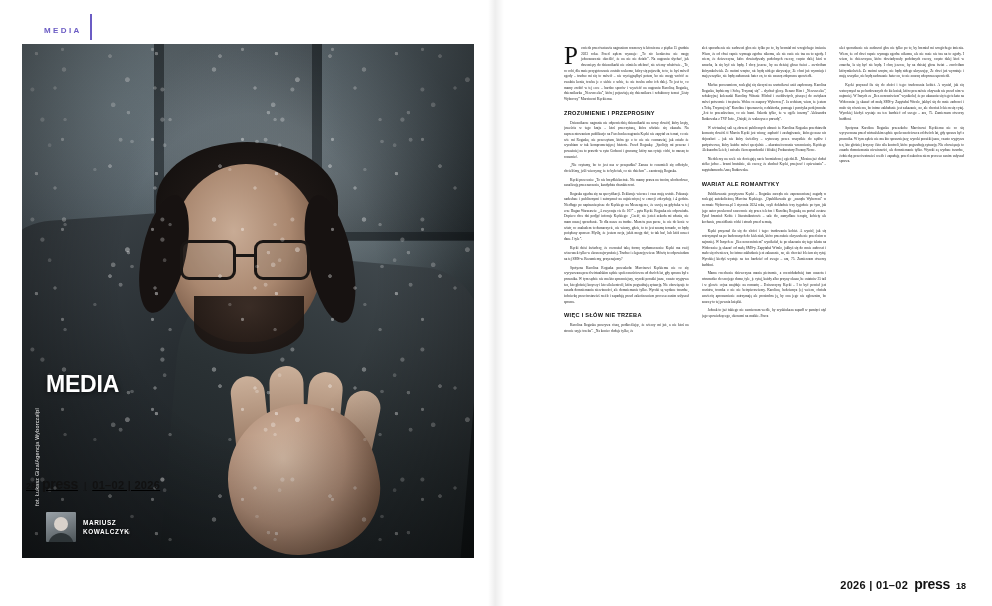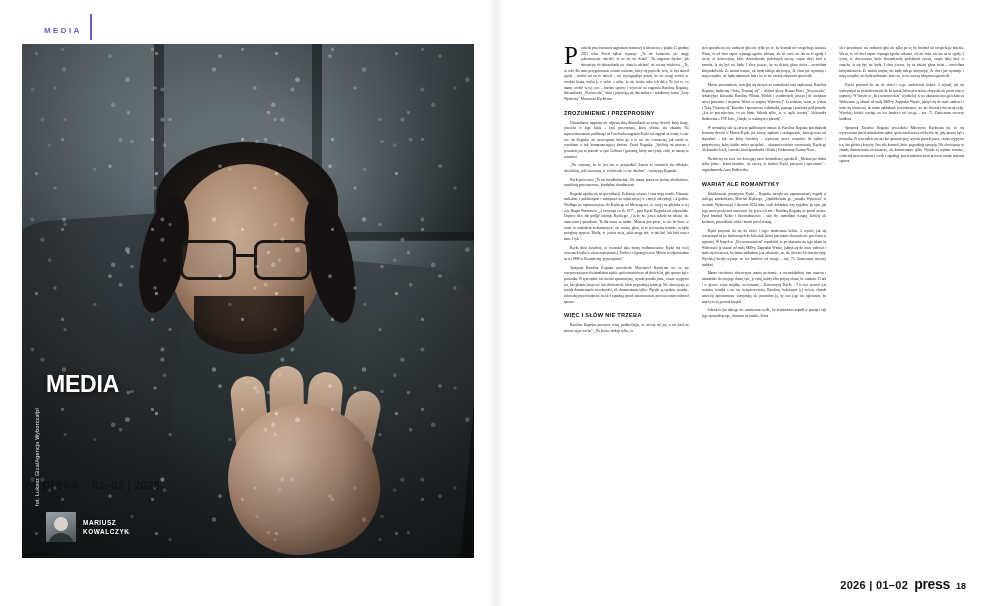--- a/index.html
+++ b/index.html
@@ -265,20 +265,21 @@
   }
 
   
   .foot-left {
     position: absolute;
     left: 26px; bottom: 14px;
     display: flex;
     align-items: baseline;
     gap: 6px;
     font-family: "Liberation Sans", sans-serif;
+    text-decoration: underline;
   }
   .foot-pageno { font-size: 9px; font-weight: bold; color: #111; }
   .foot-logo {
     font-size: 14px; font-weight: bold; color: #111; letter-spacing: -0.3px;
   }
   .foot-sep { font-size: 9px; color: #111; }
   .foot-date { font-size: 11px; font-weight: bold; color: #111; letter-spacing: 0.3px; }
 
   
   .right-page {

